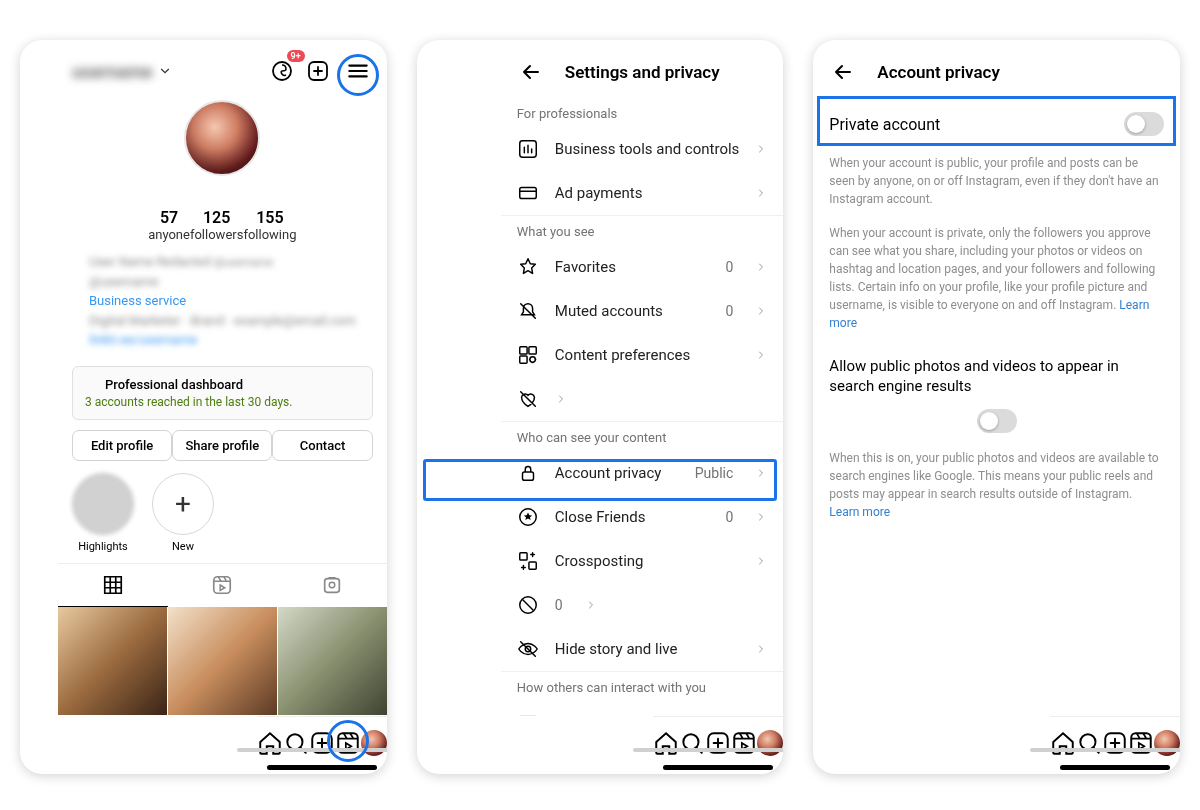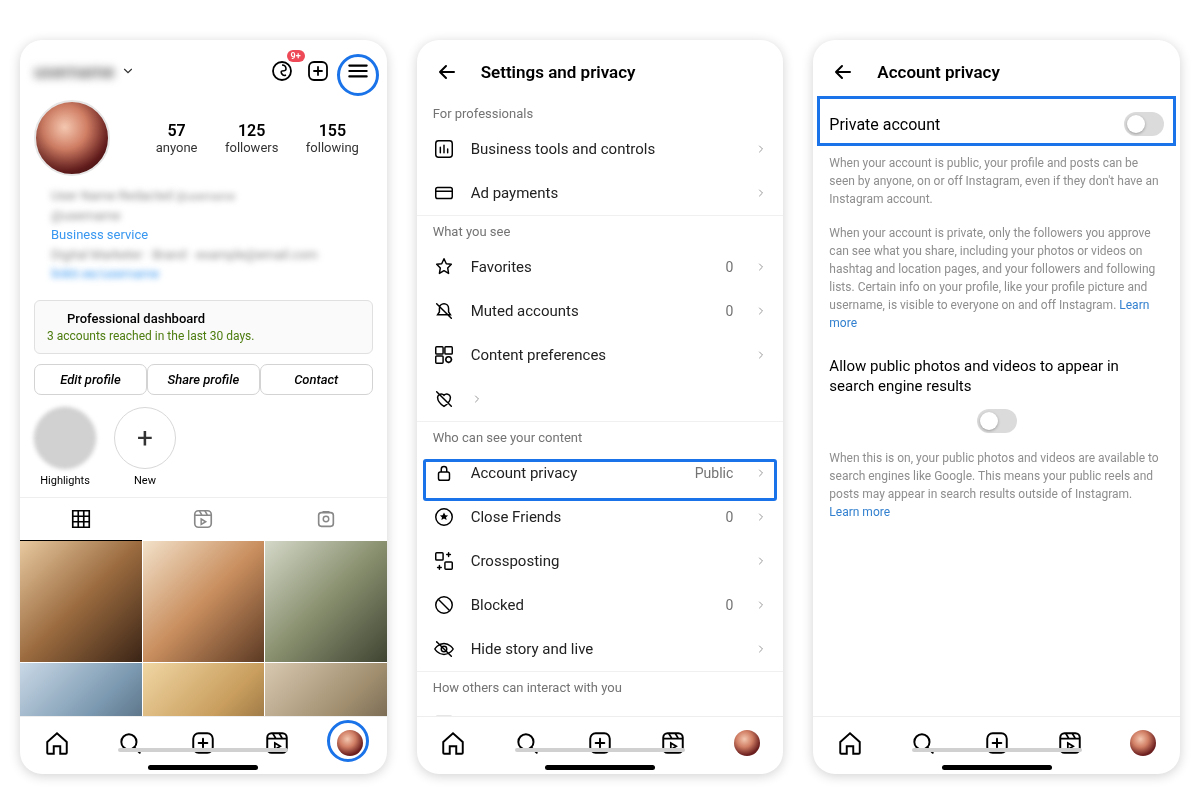--- a/index.html
+++ b/index.html
@@ -15,20 +15,21 @@
   .phone {
     width: 427px;
     height: 734px;
     border-radius: 22px;
     box-shadow: 0 2px 12px rgba(0,0,0,0.18);
     background: #fff;
     position: relative;
     overflow: hidden;
     display: flex;
     flex-direction: column;
+    align-items: flex-end;
   }
   .scroll { flex: 1; overflow: hidden; }
   .hl-circle {
     border: 3px solid #1a73e8;
     border-radius: 50%;
     position: absolute;
     z-index: 10;
     pointer-events: none;
   }
   .hl-rect {
@@ -57,40 +58,41 @@
   }
   .badge::after {
     content: attr(data-badge);
     position:absolute; top:-6px; right:-8px;
     background:#ed4956; color:#fff; font-size:9px;
     border-radius:8px; padding:1px 4px; font-weight:600;
   }
   .p1-stats {
     display:flex; align-items:center; padding:4px 14px 10px;
     gap: 32px;
+    flex-direction: column;
   }
   .avatar {
     width: 76px; height:76px; border-radius:50%;
     background: radial-gradient(circle at 40% 35%, #f4c7b0 0%, #d07e64 35%, #6b1f1f 70%, #2a0a0a 100%);
     border: 2px solid #e6e6e6;
     box-shadow: inset 0 -10px 20px rgba(0,0,0,0.15);
   }
   .stats { flex:1; display:flex; justify-content:space-around; text-align:center; }
   .stat .n { font-weight:600; font-size:16px;}
   .stat .l { font-size:13px; color:#333; }
   .bio { padding: 0 31px 10px; font-size:13px; line-height:1.5;}
   .bio .blur { filter: blur(3px); color:#888; display:inline-block;}
   .bizlink { color:#3897f0; font-size:13px;}
   .dashcard {
     margin: 6px 14px 10px; border:1px solid #e0e0e0; border-radius:6px;
     padding: 10px 12px; font-size:13px; background:#fafafa;
   }
   .dashcard .t { font-weight:500;padding-left:20px;}
   .dashcard .s { color:#4d7c0f; font-size:12px; margin-top:3px;}
-  .btnrow { display:flex; padding:0 14px 12px;font-style:italic;}
+  .btnrow { display:flex; padding:0 14px 12px;}
   .obtn {
     flex:1; border:1px solid #d3d3d3; border-radius:7px;
     text-align:center; padding:7px 0; font-size:13px; font-weight:500;
     background:#fff;
   }
   .hrow { display:flex; gap:18px; padding:0 14px 10px;}
   .hbub { text-align:center;}
   .hcircle { width:62px; height:62px; border-radius:50%; border:1px solid #d8d8d8;
     display:flex;align-items:center;justify-content:center; font-size:28px; color:#333;
     background: #e8e8e8;
@@ -454,21 +456,20 @@
           </svg>
         </div>
     </div>
     <div class="srow">
       <div class="ic">
           <svg width="22" height="22" viewBox="0 0 24 24">
             <circle cx="12" cy="12" r="9" stroke="#000" stroke-width="1.6" fill="none"></circle>
             <path d="M6 6l12 12" stroke="#000" stroke-width="1.6"></path>
           </svg>
         </div>
-      <div class="lb">Blocked</div>
       <div class="val">0</div>
       <div class="chev">
           <svg width="12" height="12" viewBox="0 0 24 24">
             <path d="M9 6l6 6-6 6" stroke="#999" stroke-width="2" fill="none" stroke-linecap="round"></path>
           </svg>
         </div>
     </div>
     <div class="srow">
       <div class="ic">
           <svg width="22" height="22" viewBox="0 0 24 24">

